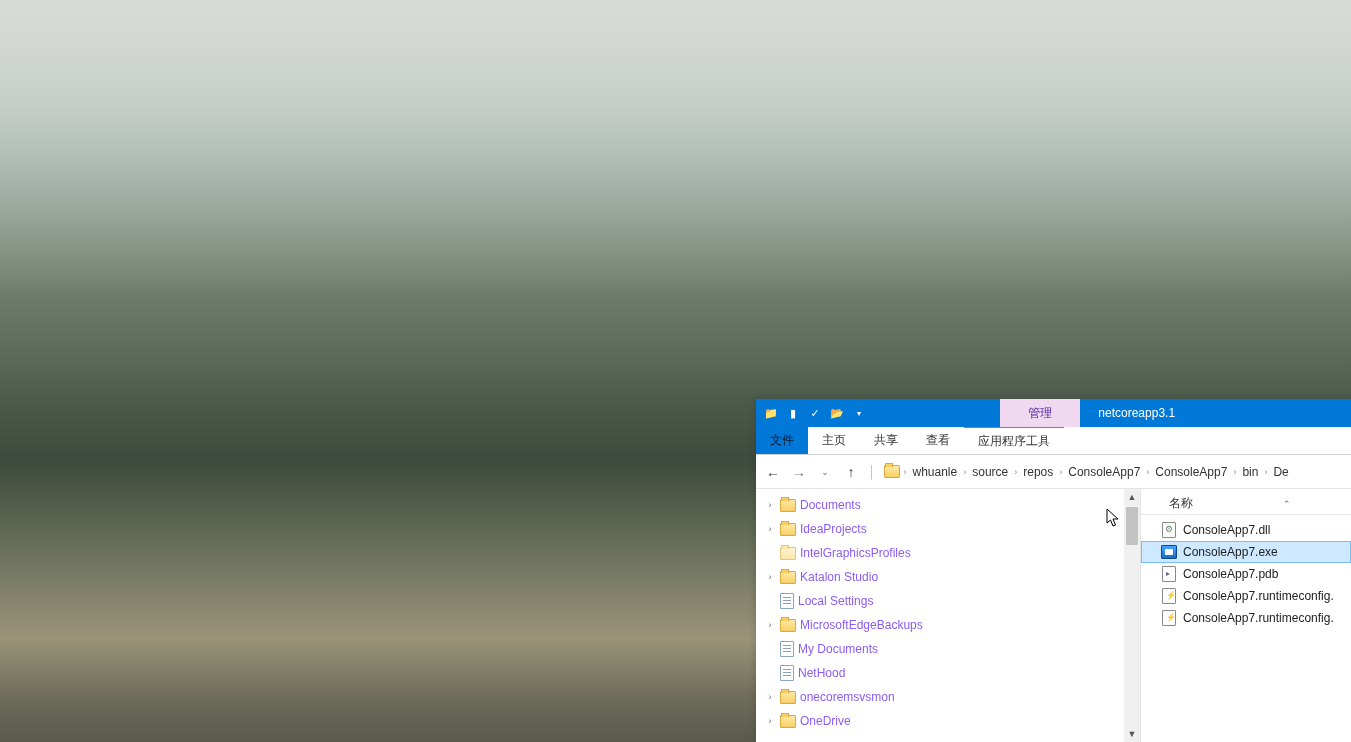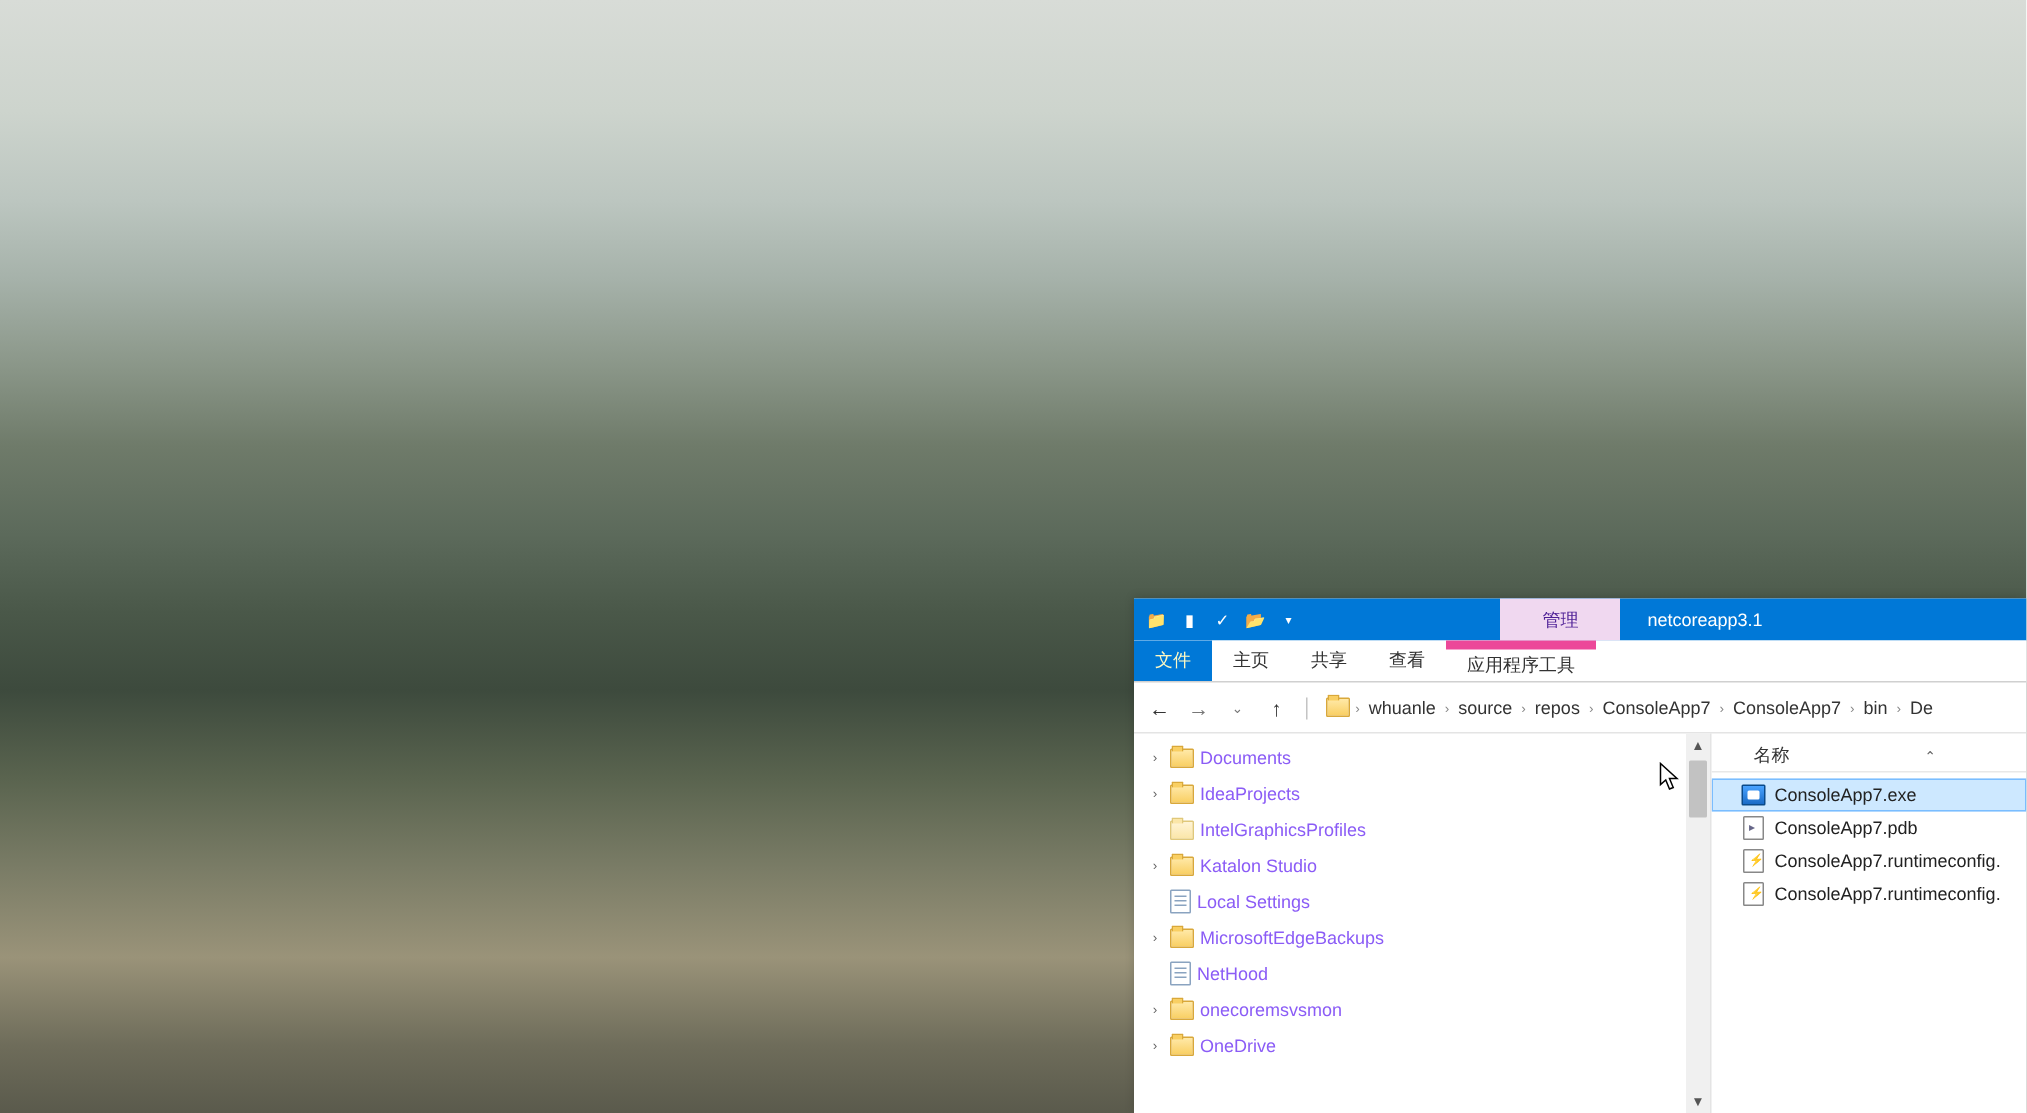--- a/index.html
+++ b/index.html
@@ -78,24 +78,24 @@
 .ribbon-tabs .tab {
   display: flex;
   align-items: center;
   justify-content: center;
   padding: 0 14px;
   font-size: 12px;
   cursor: pointer;
 }
 .ribbon-tabs .file-tab {
   background: #0078d7;
-  color: #fef9c3;
+  color: #0f172a;
 }
 .ribbon-tabs .tools-tab {
-  border-top: 6px solid #ec4899;
+  border-top: 1px solid #ec4899;
 }
 
 .addressbar {
   height: 34px;
   border-bottom: 1px solid #e4e4e4;
   display: flex;
   align-items: center;
   padding: 0 8px;
   gap: 8px;
 }
@@ -381,20 +381,25 @@
               <span class="label">Local Settings</span>
             </div>
             <div class="tree-item">
               <span class="expander">›</span>
               <span class="folder-icon folder-yellow"></span>
               <span class="label">MicrosoftEdgeBackups</span>
             </div>
             <div class="tree-item">
               <span class="expander"></span>
               <span class="doc-icon"></span>
+              <span class="label">My Documents</span>
+            </div>
+            <div class="tree-item">
+              <span class="expander"></span>
+              <span class="doc-icon"></span>
               <span class="label">NetHood</span>
             </div>
             <div class="tree-item">
               <span class="expander">›</span>
               <span class="folder-icon folder-yellow"></span>
               <span class="label">onecoremsvsmon</span>
             </div>
             <div class="tree-item">
               <span class="expander">›</span>
               <span class="folder-icon folder-yellow"></span>
@@ -407,20 +412,26 @@
           <div class="down">▼</div>
         </div>
       </div>
 
       <div class="filepane">
         <div class="file-header">
           <span>名称</span>
           <span class="sort">⌃</span>
         </div>
         <div class="file-list" id="files">
+            <div class="file-item">
+              <span class="ficon">
+                <span class="dll-file"></span>
+              </span>
+              <span class="fname">ConsoleApp7.dll</span>
+            </div>
             <div class="file-item selected">
               <span class="ficon">
                 <span class="exe-file"></span>
               </span>
               <span class="fname">ConsoleApp7.exe</span>
             </div>
             <div class="file-item">
               <span class="ficon">
                 <span class="pdb-file"></span>
               </span>

